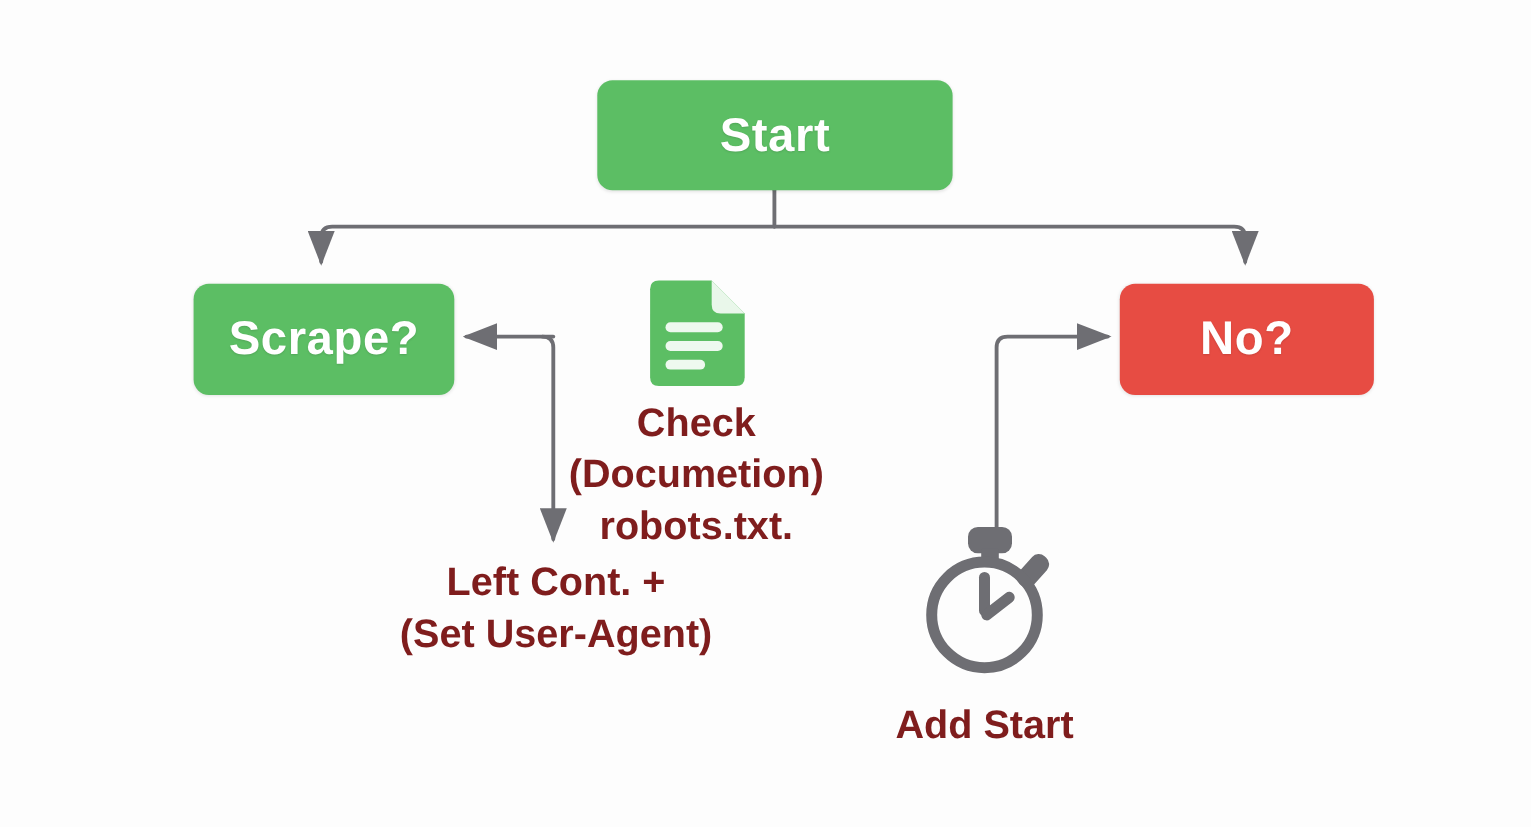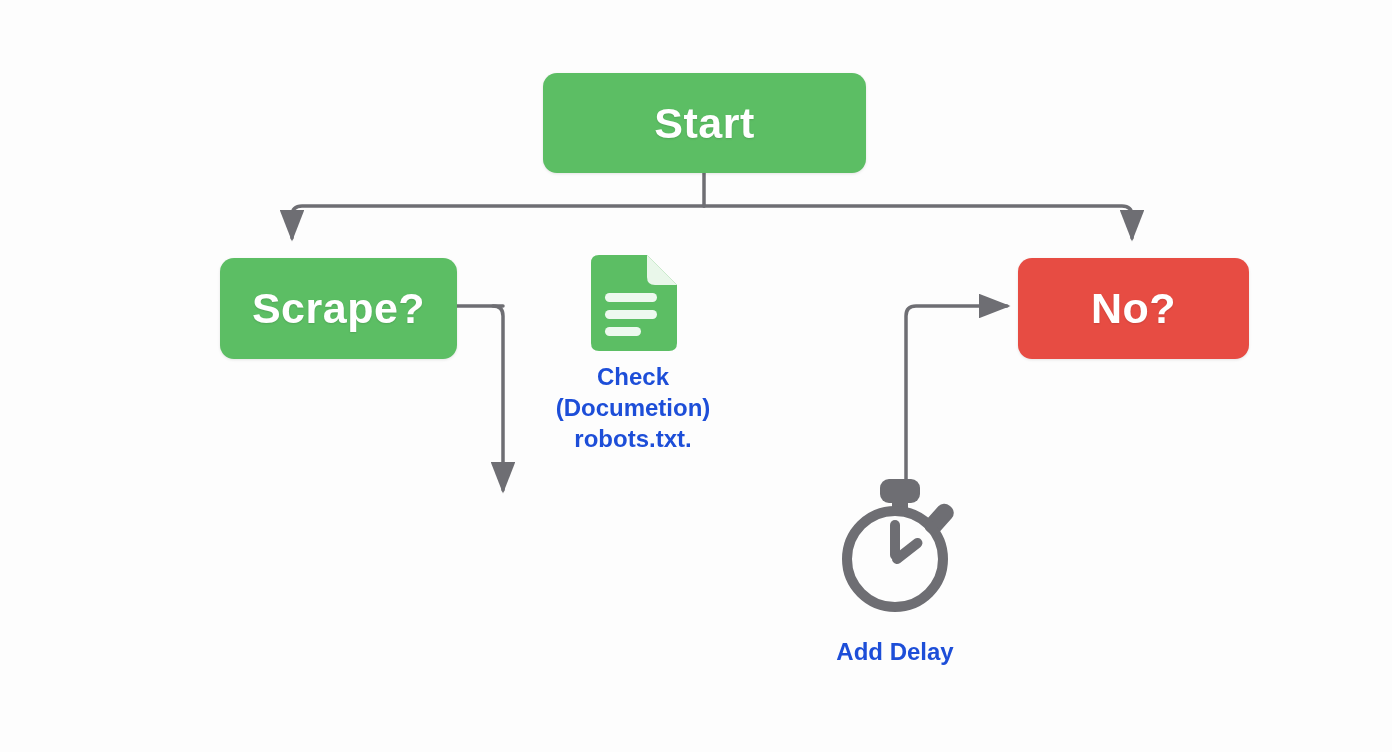--- a/index.html
+++ b/index.html
@@ -49,40 +49,39 @@
     width: 323px;
     height: 100px;
     background: #5cbe64;
   }
   .node-scrape {
     left: 176px;
     top: 258px;
     width: 237px;
     height: 101px;
     background: #5cbe64;
-    margin-left: 44px;
   }
   .node-no {
     left: 1018px;
     top: 258px;
     width: 231px;
     height: 101px;
     background: #e74c43;
   }
   .icon-node {
     position: absolute;
     display: flex;
     flex-direction: column;
     align-items: center;
   }
   .icon-caption {
     text-align: center;
-    font-size: 24px;
+    font-size: 36px;
     font-weight: bold;
-    color: #1d4ed8;
+    color: #7f1d1d;
     line-height: 1.3;
     margin-top: 8px;
     white-space: nowrap;
   }
   .icon-caption .cap-line { display: block; }
   .icon-robots {
     left: 503px;
     top: 253px;
     width: 260px;
   }
@@ -147,31 +146,35 @@
       </svg>
     </span>
     <span class="icon-caption">
       <span class="cap-line">Check</span>
       <span class="cap-line">(Documetion)</span>
       <span class="cap-line">robots.txt.</span>
     </span>
   </div>
 
   <div class="icon-node icon-idcard">
+    <span class="icon-caption">
+      <span class="cap-line">Left Cont. +</span>
+      <span class="cap-line">(Set User-Agent)</span>
+    </span>
   </div>
 
   <div class="icon-node icon-delay">
     <span class="glyph">
       <svg width="142" height="140" viewBox="0 0 142 140">
         <rect x="56" y="3" width="40" height="24" rx="9" fill="#6e6e73"></rect>
         <rect x="68" y="23" width="16" height="14" fill="#6e6e73"></rect>
         <rect x="106" y="26" width="18" height="34" rx="8" fill="#6e6e73" transform="rotate(42 115 43)"></rect>
         <circle cx="71" cy="83" r="48" fill="none" stroke="#6e6e73" stroke-width="10"></circle>
         <rect x="66" y="44" width="10" height="40" rx="5" fill="#6e6e73"></rect>
         <rect x="68" y="78" width="10" height="36" rx="5" fill="#6e6e73" transform="rotate(-128 73 83)"></rect>
       </svg>
     </span>
     <span class="icon-caption">
-      <span class="cap-line">Add Delay</span>
+      <span class="cap-line">Add Start</span>
     </span>
   </div>
 
 </div>
 
 </body></html>

